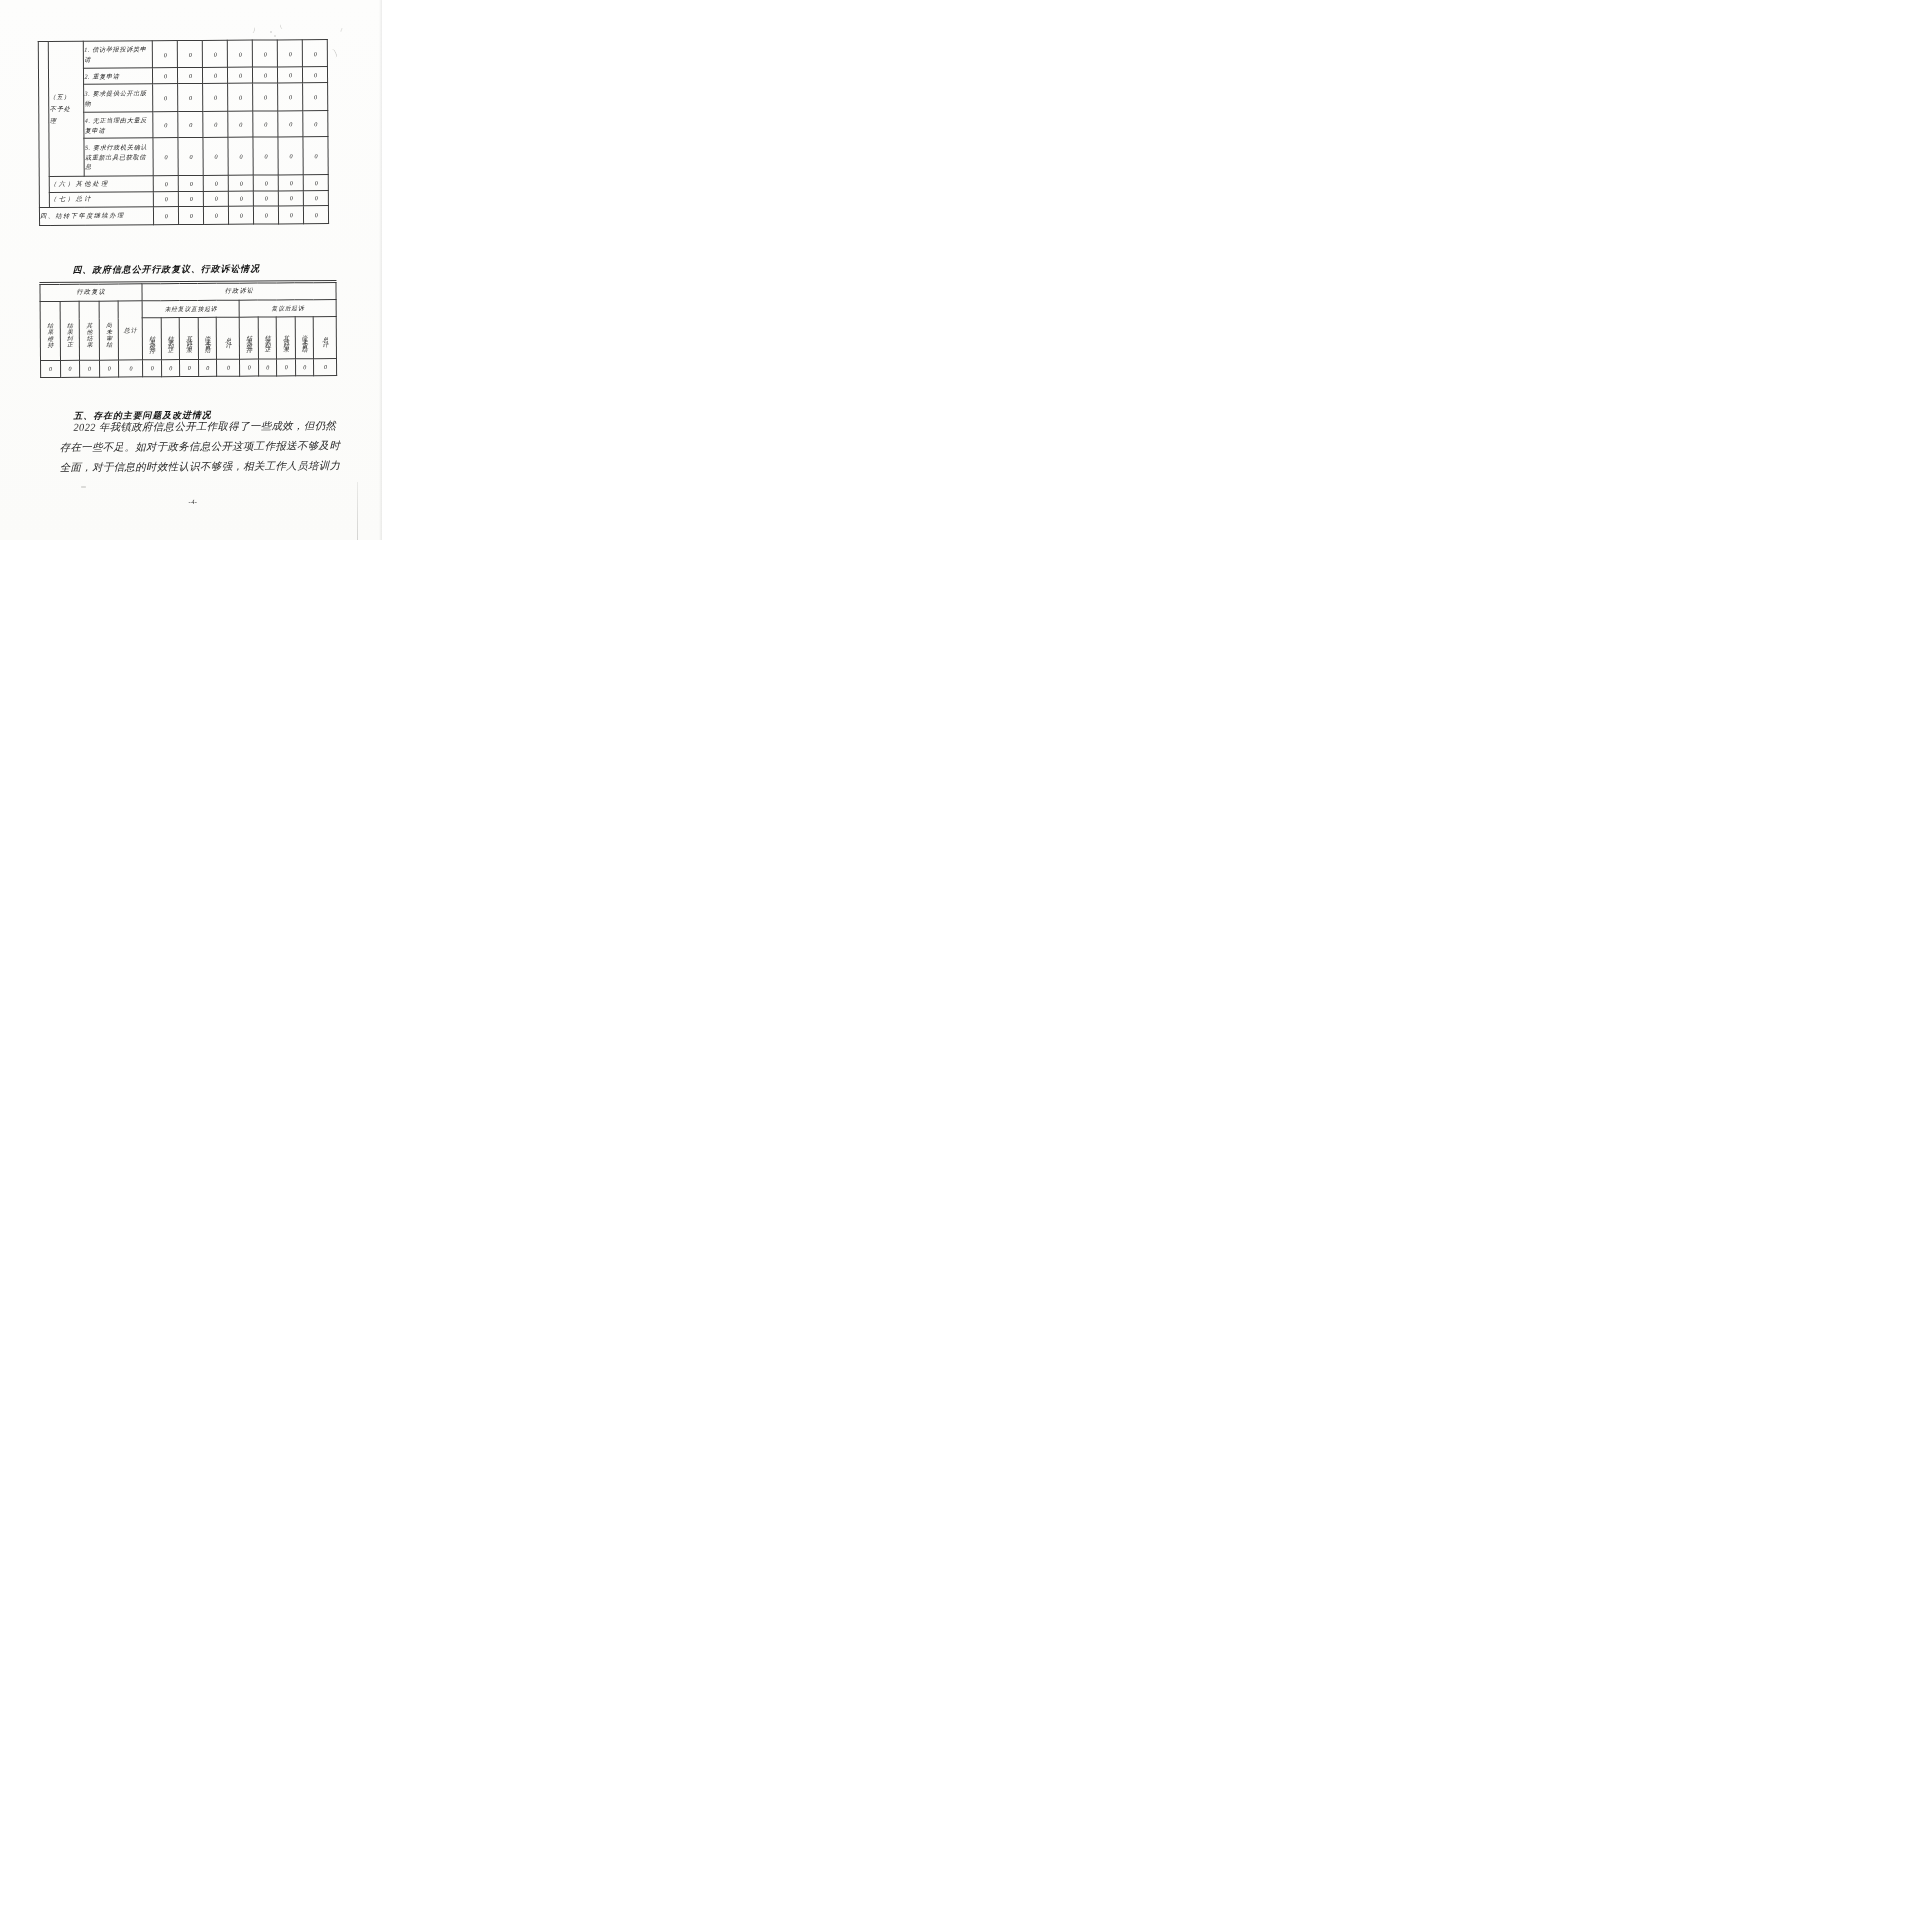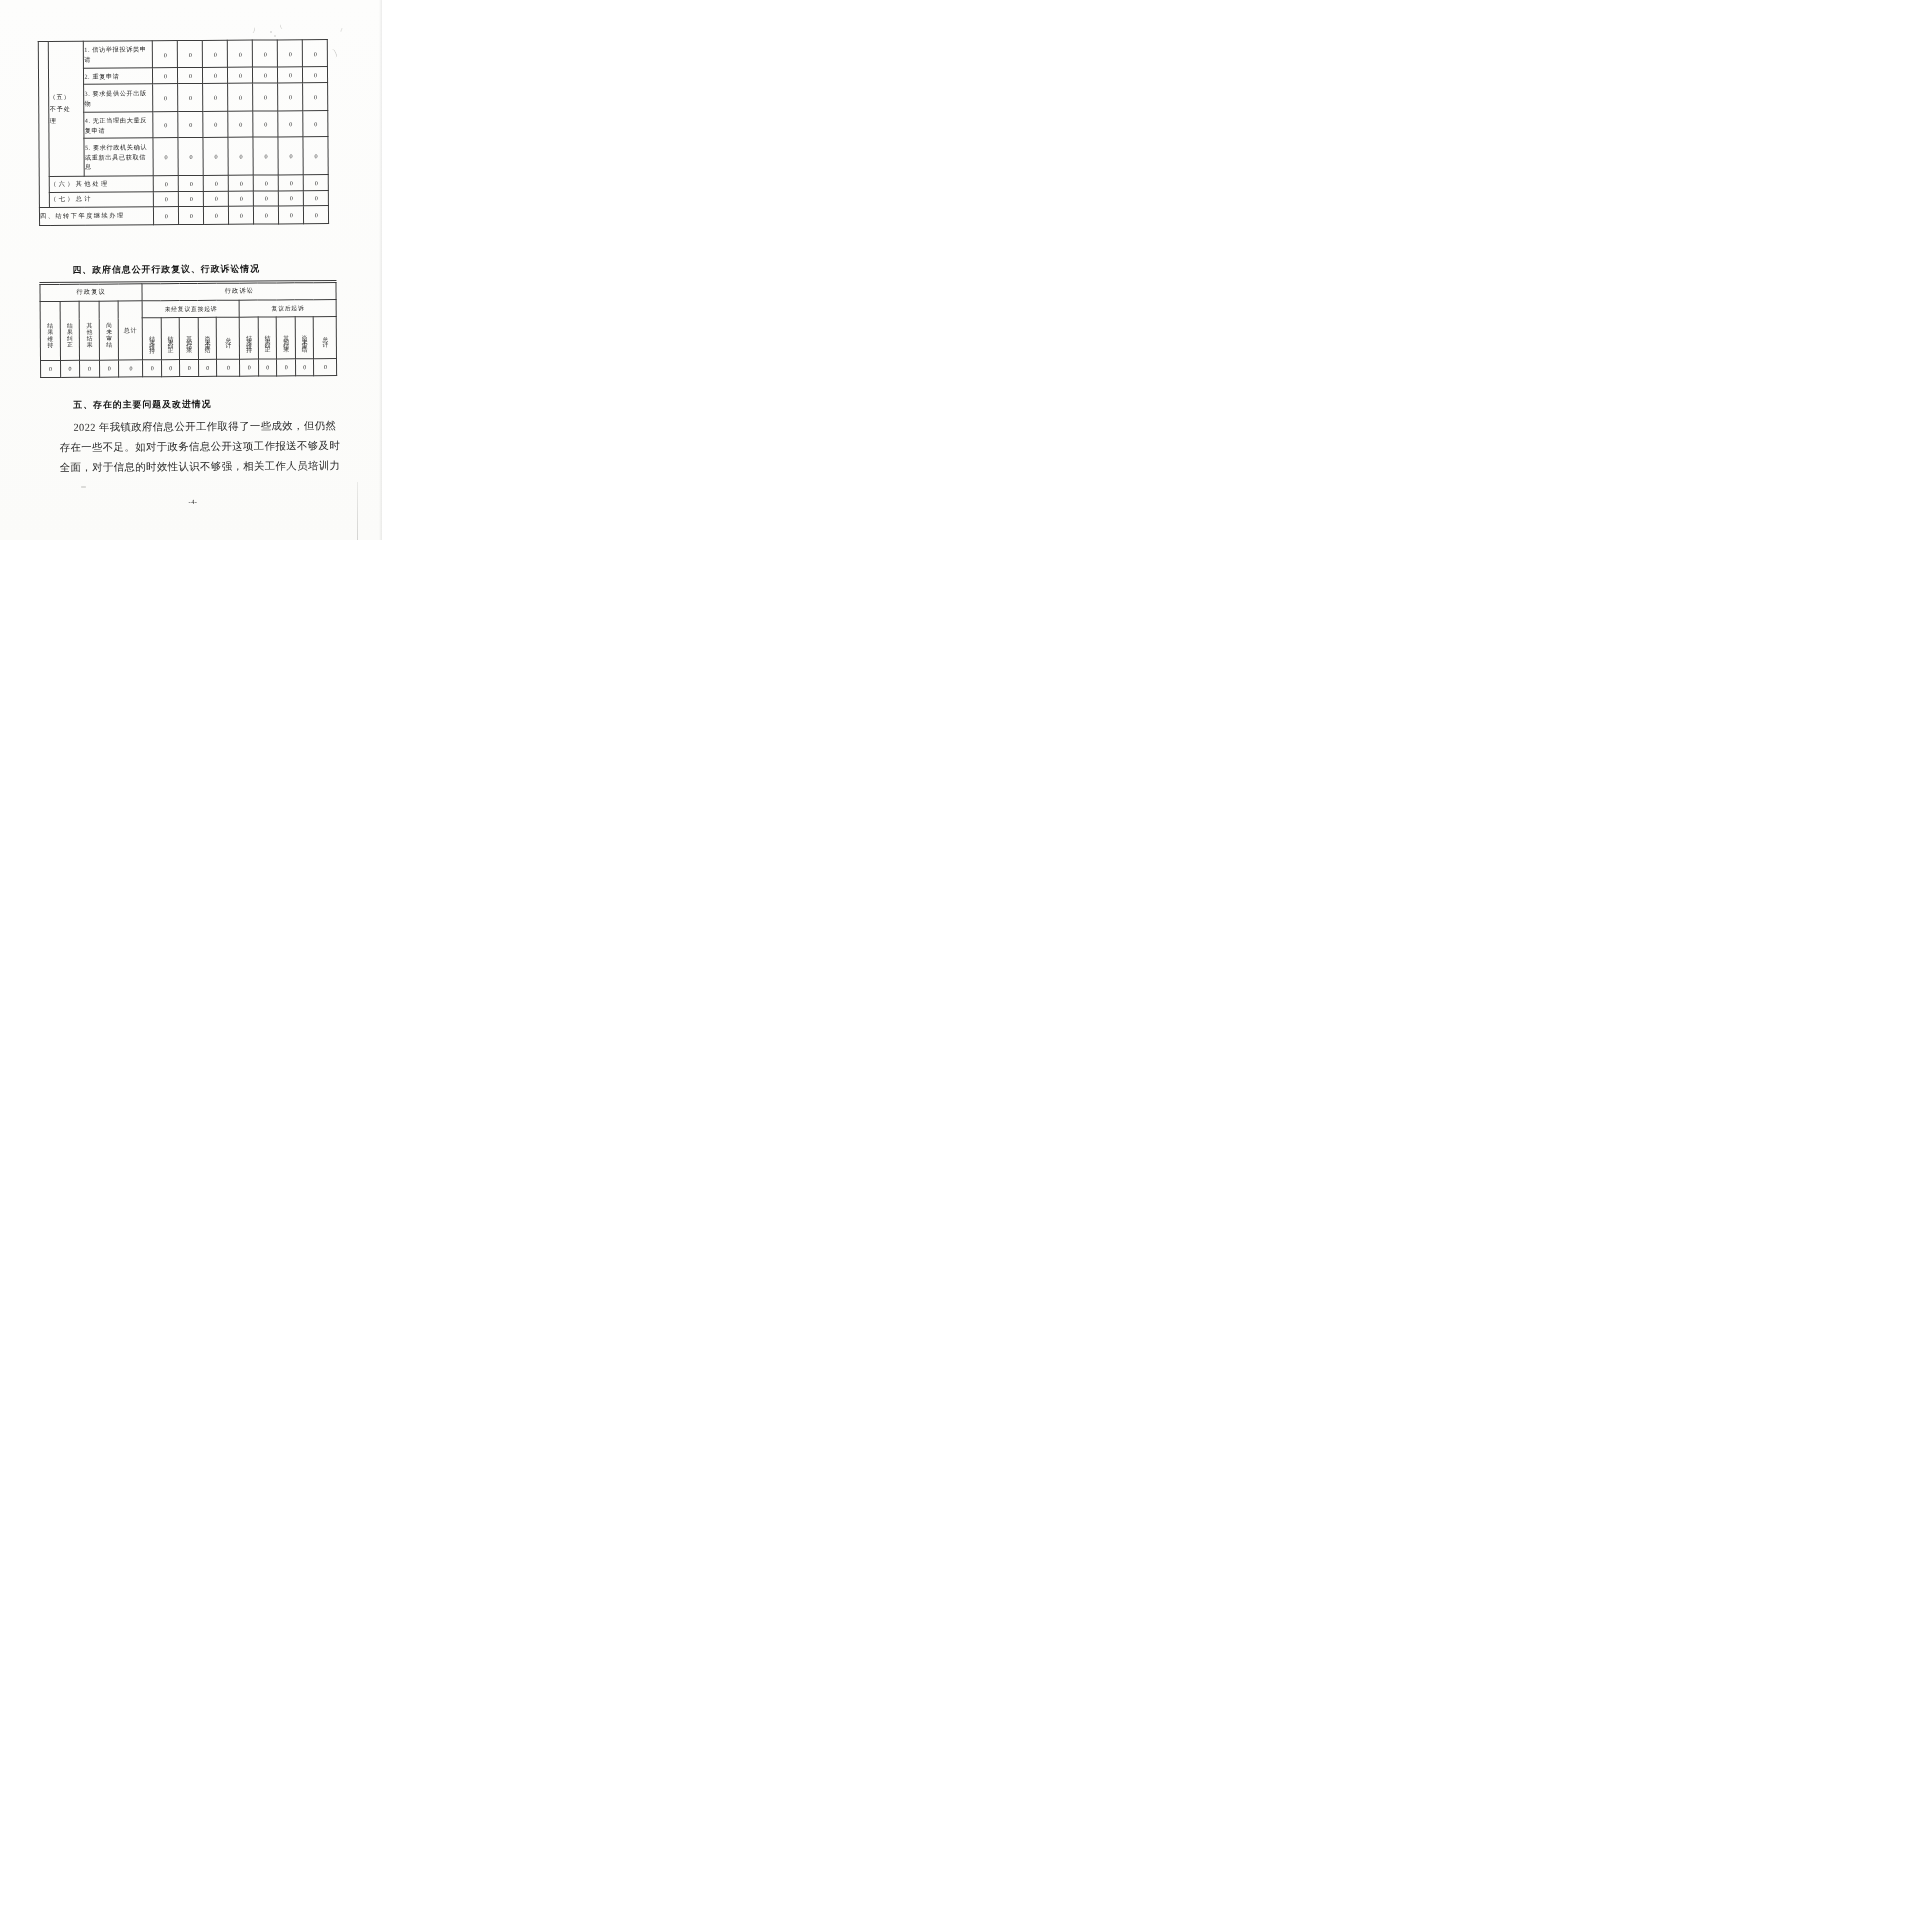--- a/index.html
+++ b/index.html
@@ -1,40 +1,40 @@
 <!DOCTYPE html>
 <html style="font-size:6.2px"><head>
 <meta charset="utf-8">
 <style>
   html,body { margin:0; padding:0; background:#ffffff; }
   .sheet {
     position:relative; width:382px; height:540px; overflow:hidden;
     background:linear-gradient(180deg,#fdfdfc 0%,#fbfbf9 100%);
-    font-family:"Liberation Serif","DejaVu Serif",serif; color:#1e1e1e;
+    font-family:"Liberation Serif","DejaVu Serif",serif; color:#1e1e1e;font-style:italic;
   }
   .tilt { position:absolute; inset:0; transform:rotate(-0.4deg); transform-origin:50% 40%; }
 
   
   .t1 { position:absolute; left:39px; top:40px; border-collapse:collapse; table-layout:fixed;
         border:0.9px solid #333; }
   .t1 td { border:0.6px solid #3c3c3c; padding:0; }
   .pre { white-space:pre-line; }
   .lab { font-size:6.2px; line-height:1.55; letter-spacing:0.6px; padding:1.5px 1.5px 1.5px 4.6px;
          text-align:left; vertical-align:middle; }
   .grp { font-size:6.2px; line-height:1.95; letter-spacing:0.8px; padding-left:4.2px;
          text-align:left; vertical-align:middle; }
   .rowlab { font-size:6.2px; letter-spacing:2.3px; padding-left:8.5px; text-align:left; vertical-align:middle; }
   .rl8 { letter-spacing:1.5px; padding-left:5.4px; }
   .num { font-size:6.2px; text-align:center; vertical-align:middle; }
 
   
   .sec-title { position:absolute; font-family:"Liberation Sans","DejaVu Sans",sans-serif;
                font-weight:700; font-size:8.9px; letter-spacing:1px; color:#141414; white-space:nowrap; }
   .title-four { left:72px; top:263px; }
-  .title-five { left:72px; top:398px; }
+  .title-five { left:72px; top:409px; }
 
   
   .t2wrap { position:absolute; left:39px; top:281px; border-top:0.8px solid #3a3a3a; padding-top:1.2px; }
   .t2 { border-collapse:collapse; table-layout:fixed; border:0.8px solid #333; }
   .t2 td { border:0.6px solid #3c3c3c; padding:0; }
   .gh { font-size:6.2px; letter-spacing:1.2px; text-align:center; vertical-align:middle; }
   .sh { font-size:5.8px; letter-spacing:0.8px; text-align:center; vertical-align:middle; }
   .vcell { text-align:center; vertical-align:middle; }
   .vt { writing-mode:vertical-rl; text-orientation:upright; font-size:5.8px; letter-spacing:3.9px;
         display:inline-block; line-height:1.1; }

